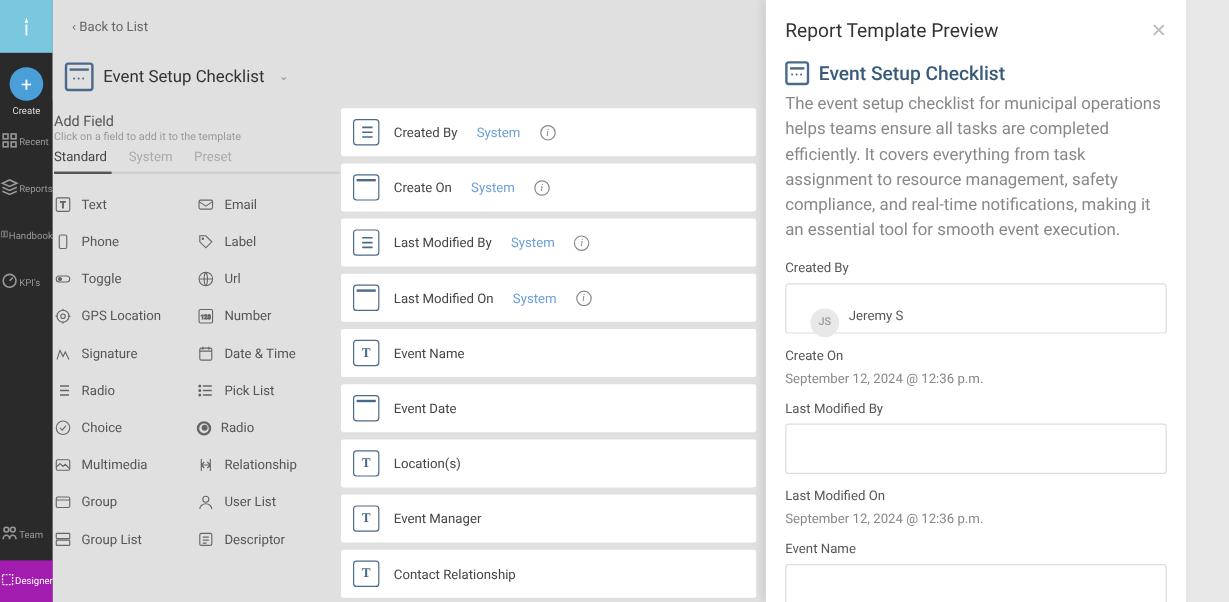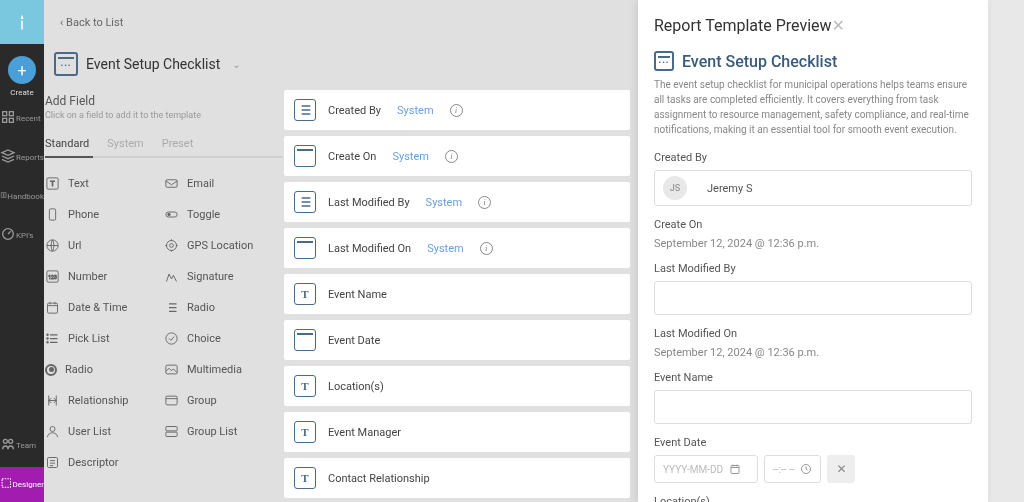--- a/index.html
+++ b/index.html
@@ -16,49 +16,49 @@
 .backlink{cursor:pointer}
 .titlebar{height:40px;display:flex;align-items:center;padding:0 10px;gap:8px;background:#e0e0e0}
 .cal-ico{width:24px;height:24px;border:2px solid #4a6a8a;border-radius:3px;position:relative;display:flex;align-items:center;justify-content:center}
 .cal-ico::before{content:"";position:absolute;top:3px;left:2px;right:2px;height:2px;background:#4a6a8a}
 .cal-ico .dots{font-size:8px;color:#4a6a8a;margin-top:3px;letter-spacing:1px}
 .title-text{font-size:14px;color:#333}
 .chev{color:#999;font-size:10px;margin-left:4px}
 .body{flex:1;display:flex;overflow:hidden}
 .left{width:240px;padding:10px 1px;overflow-y:auto}
 .addf{font-size:12px;color:#555;margin-bottom:2px}
-.addf-sub{font-size:9px;color:#999;margin-bottom:17px}
+.addf-sub{font-size:9px;color:#999;margin-bottom:4px}
 .ftabs{display:flex;gap:18px;font-size:11px;color:#aaa;margin-bottom:6px}
 .ftab{cursor:pointer}
 .ftab.act{color:#444}
 .ftab-line{height:2px;background:#d0d0d0;margin-bottom:10px;position:relative}
 .ftab-line::before{content:"";position:absolute;left:0;width:48px;height:2px;background:#555}
 .fgrid{display:grid;grid-template-columns:1fr 1fr;gap:0}
 .fitem{display:flex;align-items:center;gap:8px;font-size:11px;color:#555;padding:8px 0;cursor:pointer}
 .fitem svg{width:15px;height:15px;flex-shrink:0}
 .fitem .rb{width:12px;height:12px;border:2px solid #666;border-radius:50%;display:inline-flex;align-items:center;justify-content:center}
 .fitem .rb.fill::after{content:"";width:5px;height:5px;background:#666;border-radius:50%}
 .right{flex:1;padding:6px 8px 6px 0;overflow-y:auto}
 .frow{background:#fff;margin-bottom:6px;height:40px;display:flex;align-items:center;padding:0 10px;gap:12px;border-radius:2px}
 .frow-ico{width:22px;height:22px;border:1.5px solid #4a6a8a;border-radius:3px;display:flex;align-items:center;justify-content:center;font-size:11px;font-weight:bold;color:#4a6a8a;flex-shrink:0;font-family:serif}
 .frow-ico.cal{position:relative}
 .frow-ico.cal::before{content:"";position:absolute;top:3px;left:2px;right:2px;height:1.5px;background:#4a6a8a}
 .frow-label{font-size:11px;color:#444}
 .frow-sys{color:#6a9fd8;font-size:11px;margin-left:4px}
 .frow-info{width:13px;height:13px;border:1px solid #888;border-radius:50%;font-size:9px;color:#888;display:flex;align-items:center;justify-content:center;margin-left:4px;font-style:italic;font-family:serif}
 .panel{width:350px;background:#fff;box-shadow:-2px 0 8px rgba(0,0,0,0.1);display:flex;flex-direction:column;overflow-y:auto;padding:16px 16px}
-.phead{display:flex;align-items:center;margin-bottom:16px}
+.phead{display:flex;align-items:center;justify-content:space-between;margin-bottom:16px}
 .ptitle{font-size:16px;color:#333;font-weight:400}
 .pclose{font-size:16px;color:#bbb;cursor:pointer}
 .psec-title{display:flex;align-items:center;gap:8px;margin-bottom:6px}
 .psec-title .cal-ico{width:20px;height:20px}
 .psec-title-text{font-size:16px;color:#3a5a7a;font-weight:500}
-.pdesc{font-size:10px;color:#888;line-height:1.5;margin-bottom:10px}
+.pdesc{font-size:14px;color:#888;line-height:1.5;margin-bottom:10px}
 .plabel{font-size:11px;color:#555;margin-bottom:6px;margin-top:4px}
-.pbox{border:1px solid #ddd;border-radius:3px;padding:8px;display:flex;align-items:center;gap:20px;margin-bottom:8px;min-height:36px}
+.pbox{border:1px solid #ddd;border-radius:3px;padding:20px;display:flex;align-items:flex-start;gap:8px;margin-bottom:8px;min-height:36px}
 .pbox.empty{min-height:34px}
 .avatar{width:24px;height:24px;border-radius:50%;background:#e8e8e8;color:#999;font-size:9px;display:flex;align-items:center;justify-content:center;font-weight:500}
 .pname{font-size:11px;color:#555}
 .pval{font-size:11px;color:#888;margin-bottom:8px}
 .dtrow{display:flex;gap:6px;margin-bottom:8px}
 .dtbox{border:1px solid #ddd;border-radius:3px;padding:6px 8px;display:flex;align-items:center;gap:6px;font-size:10px;color:#bbb}
 .dtbox.w{width:104px}
 .dtbox svg{width:12px;height:12px}
 .dtclear{width:28px;height:28px;background:#eee;border-radius:3px;display:flex;align-items:center;justify-content:center;color:#888;font-size:12px;cursor:pointer}
 </style>
@@ -152,20 +152,27 @@
               <rect x="3" y="6" width="18" height="12" rx="2"></rect>
               <path d="M3 8l9 6 9-6"></path>
             </svg>
             <span>Email</span>
           </div>
           <div class="fitem">
             <svg viewBox="0 0 24 24" fill="none" stroke="#666" stroke-width="1.5">
               <rect x="7" y="3" width="10" height="18" rx="2"></rect>
             </svg>
             <span>Phone</span>
+          </div>
+          <div class="fitem">
+            <svg viewBox="0 0 24 24" fill="none" stroke="#666" stroke-width="1.5">
+              <path d="M4 4h8l8 8-8 8-8-8V4z"></path>
+              <circle cx="8" cy="8" r="1"></circle>
+            </svg>
+            <span>Label</span>
           </div>
           <div class="fitem">
             <svg viewBox="0 0 24 24" fill="none" stroke="#666" stroke-width="1.5">
               <rect x="3" y="8" width="18" height="8" rx="4"></rect>
               <circle cx="8" cy="12" r="2" fill="#666"></circle>
             </svg>
             <span>Toggle</span>
           </div>
           <div class="fitem">
             <svg viewBox="0 0 24 24" fill="none" stroke="#666" stroke-width="1.5">

